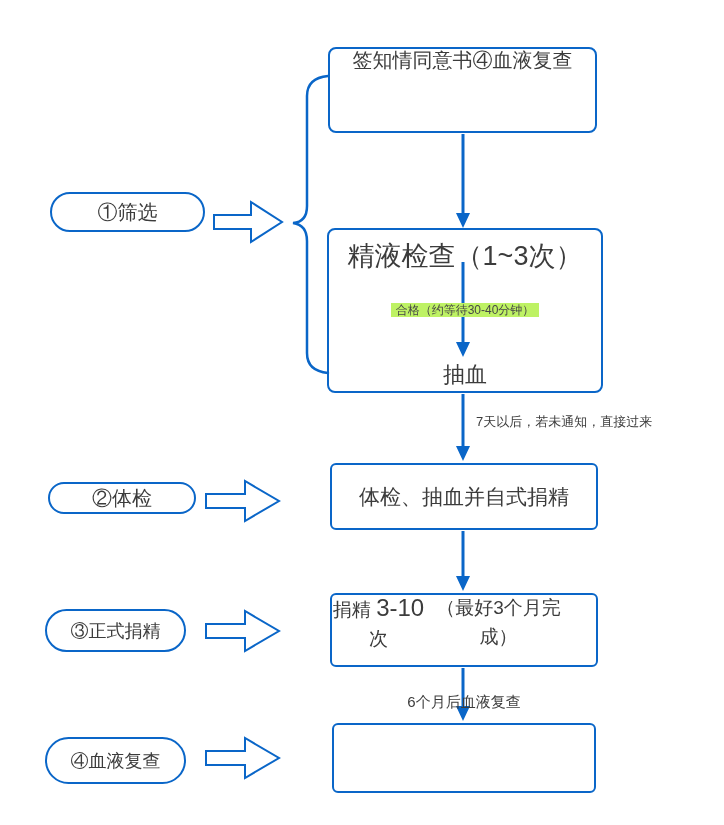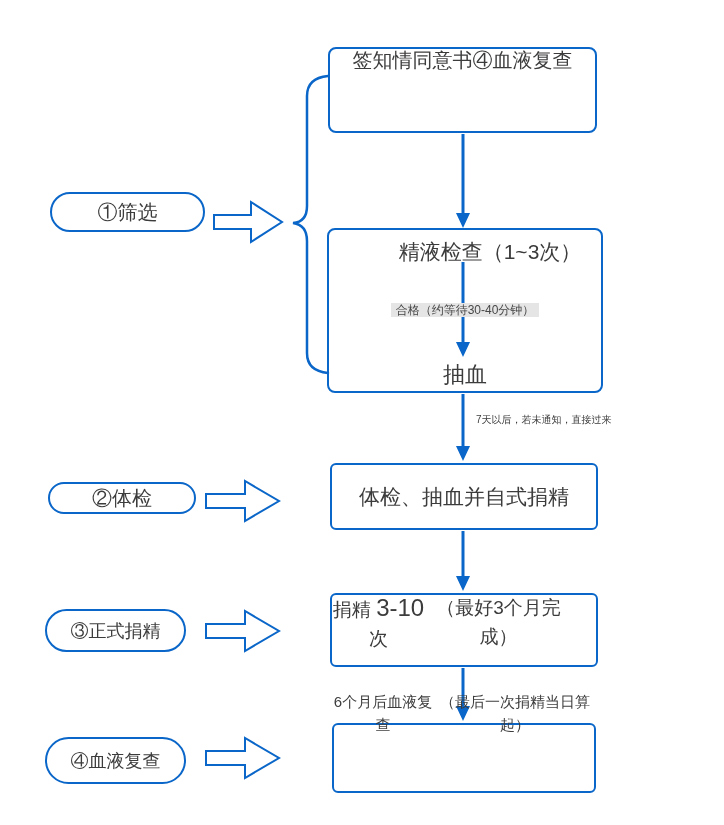--- a/index.html
+++ b/index.html
@@ -21,29 +21,29 @@
   
   svg.layer{position:absolute;left:0;top:0;width:724px;height:825px;z-index:2;}
   svg .stroke{stroke:var(--blue);fill:none;}
   svg .fillhead{fill:var(--blue);stroke:none;}
   svg .blockarrow{fill:#ffffff;stroke:var(--blue);stroke-width:2;stroke-linejoin:miter;}
   
   .txt{position:absolute;z-index:3;color:var(--ink);text-align:center;}
   .flexcol{display:flex;flex-direction:row;justify-content:center;}
   .flexcen{display:flex;align-items:center;justify-content:center;}
   #box1-text{left:328px;top:47px;width:269px;height:86px;font-size:20px;line-height:27px;}
-  #box2-title{left:327px;top:238px;width:276px;font-size:21px;padding-left:25px;}
+  #box2-title{left:327px;top:238px;width:276px;font-size:27px;}
   #box2-note{left:327px;top:302px;width:276px;font-size:12px;color:#474747;}
-  #box2-note span{background:#e5e5e5;padding:0 5px;}
+  #box2-note span{background:#bef264;padding:0 5px;}
   #box2-result{left:327px;top:360px;width:276px;font-size:22px;}
   #box3-text{left:330px;top:463px;width:268px;height:67px;font-size:21px;}
   #box4-text{left:330px;top:593px;width:240px;height:74px;font-size:19px;line-height:29px;}
   #box4-text .num{font-size:24px;}
   #box5-text{left:332px;top:690px;width:264px;height:70px;font-size:15px;line-height:23px;}
-  #edge-note{left:476px;top:413px;font-size:10px;text-align:left;white-space:nowrap;}
+  #edge-note{left:476px;top:413px;font-size:13px;text-align:left;white-space:nowrap;}
   
   .pill{position:absolute;background:#fff;border:2px solid var(--blue);border-radius:24px;
         display:flex;align-items:center;justify-content:center;z-index:3;box-sizing:border-box;color:var(--ink);}
   #pill1{left:50px;top:192px;width:155px;height:40px;font-size:20px;}
   #pill2{left:48px;top:482px;width:148px;height:32px;font-size:20px;}
   #pill3{left:45px;top:609px;width:141px;height:43px;font-size:18px;}
   #pill4{left:45px;top:737px;width:141px;height:47px;font-size:18px;}
 </style>
 </head>
 <body>
@@ -119,16 +119,15 @@
 
   <div class="txt flexcen" id="box3-text">体检、抽血并自式捐精</div>
 
   <div class="txt flexcol" id="box4-text">
     <div><span>捐精 </span><span class="num">3-10</span><span>次</span></div>
     <div>（最好3个月完成）</div>
   </div>
 
   <div class="txt flexcol" id="box5-text">
     <div>6个月后血液复查</div>
-    <div>（最后一次捐精当日算起）</div>
   </div>
 
 </div>
 
 </body></html>

